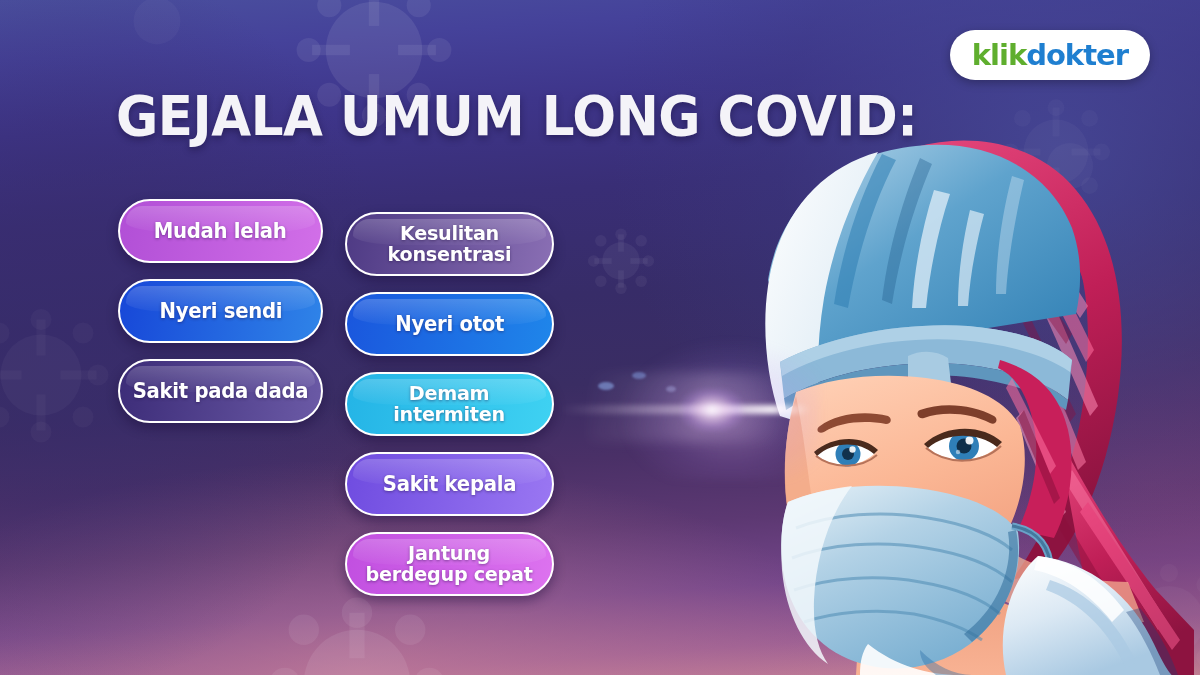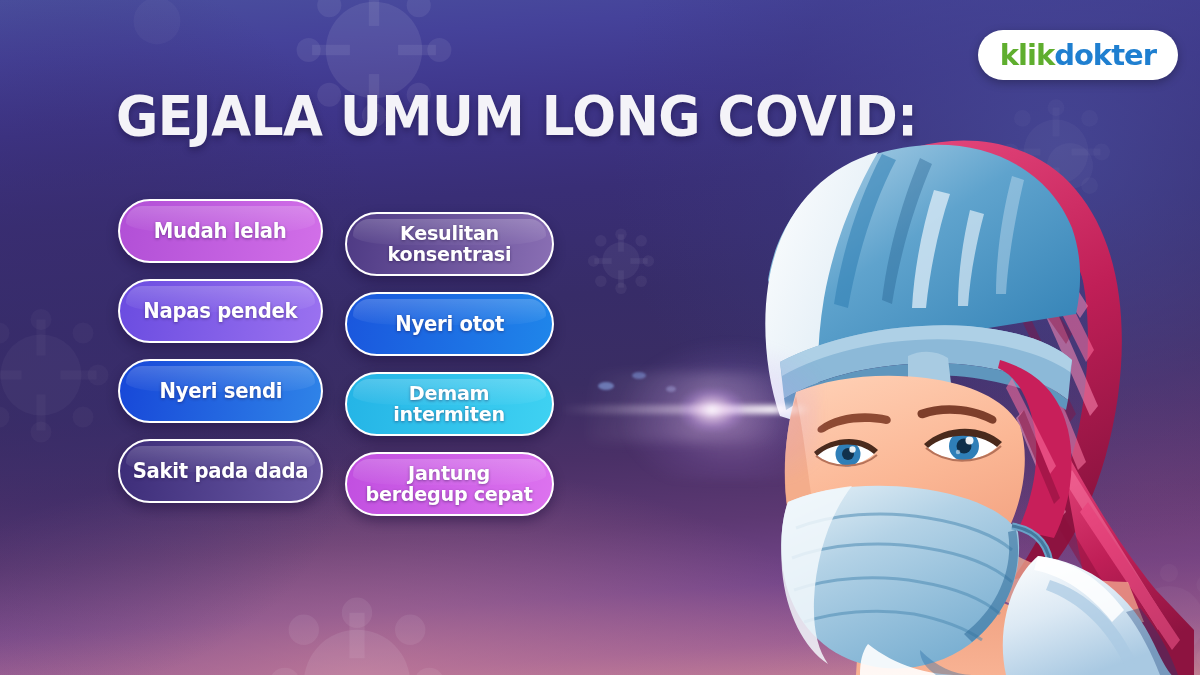--- a/index.html
+++ b/index.html
@@ -84,21 +84,21 @@
     position:absolute; left:60px; top:10px; width:200px; height:140px;
     background:radial-gradient(ellipse at 55% 55%, rgba(235,190,255,.35) 0%, rgba(190,140,240,.12) 45%, rgba(190,140,240,0) 72%);
     filter:blur(4px);
   }
 
   
   .bokeh { position:absolute; border-radius:50%; filter:blur(1.2px); }
 
   
   .logo {
-    position:absolute; right:22px; top:30px;
+    position:absolute; right:50px; top:30px;
     height:50px; padding:0 22px;
     background:#ffffff;
     border-radius:26px;
     display:flex; align-items:center; justify-content:center;
     box-shadow:0 3px 10px rgba(0,0,0,.28);
   }
   .logo-text {
     font-size:29px; font-weight:bold; letter-spacing:-1px;
     line-height:1; white-space:nowrap;
     font-family:"DejaVu Sans", sans-serif;
@@ -488,39 +488,39 @@
   <div class="logo">
     <span class="logo-text"><span class="logo-klik">klik</span><span class="logo-dokter">dokter</span></span>
   </div>
 
   <div class="title">GEJALA UMUM LONG COVID:</div>
 
   <div class="pill-col left">
     <div class="pill" id="L0" style="background: linear-gradient(100deg, rgb(177, 79, 214) 0%, rgb(210, 111, 232) 100%);">
       <span class="pill-label">Mudah lelah</span>
     </div>
-    <div class="pill" id="L1" style="background: linear-gradient(100deg, rgb(106, 76, 224) 0%, rgb(155, 114, 240) 100%);">
-      <span class="pill-label">Napas pendek</span>
-    </div>
     <div class="pill" id="L3" style="background: linear-gradient(100deg, rgb(23, 71, 216) 0%, rgb(47, 132, 232) 100%);">
       <span class="pill-label">Nyeri sendi</span>
     </div>
     <div class="pill" id="L4" style="background: linear-gradient(100deg, rgb(60, 44, 120) 0%, rgb(107, 90, 166) 100%);">
       <span class="pill-label">Sakit pada dada</span>
     </div>
   </div>
 
   <div class="pill-col right">
     <div class="pill" id="R0" style="background: linear-gradient(100deg, rgb(78, 58, 132) 0%, rgb(138, 111, 180) 100%);">
       <span class="pill-label two-line"><span>Kesulitan</span><br><span>konsentrasi</span></span>
     </div>
     <div class="pill" id="R1" style="background: linear-gradient(100deg, rgb(26, 86, 221) 0%, rgb(31, 134, 234) 100%);">
       <span class="pill-label">Nyeri otot</span>
     </div>
     <div class="pill" id="R2" style="background: linear-gradient(100deg, rgb(36, 180, 230) 0%, rgb(63, 210, 242) 100%);">
       <span class="pill-label two-line"><span>Demam</span><br><span>intermiten</span></span>
     </div>
+    <div class="pill" id="R3" style="background: linear-gradient(100deg, rgb(111, 76, 224) 0%, rgb(154, 119, 242) 100%);">
+      <span class="pill-label">Sakit kepala</span>
+    </div>
     <div class="pill" id="R4" style="background: linear-gradient(100deg, rgb(193, 79, 224) 0%, rgb(221, 115, 239) 100%); margin-top: 11px;">
       <span class="pill-label two-line"><span>Jantung</span><br><span>berdegup cepat</span></span>
     </div>
   </div>
 
 </div>
 
 </body></html>

